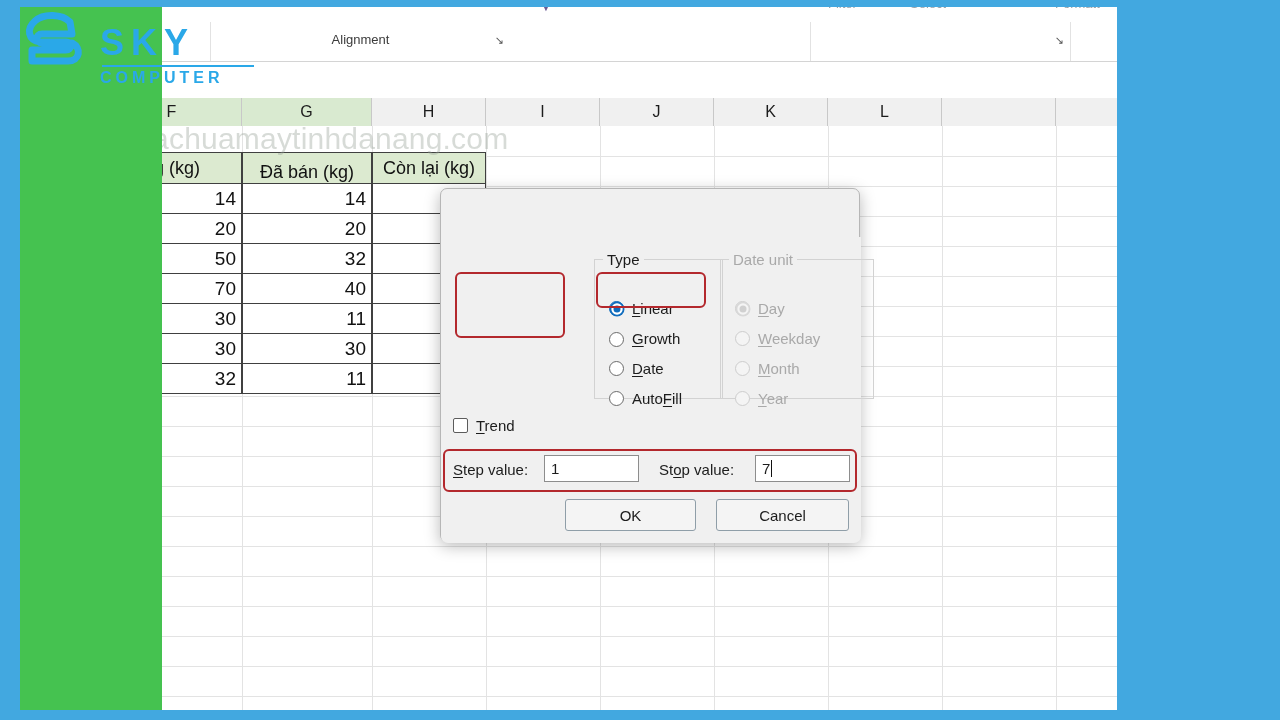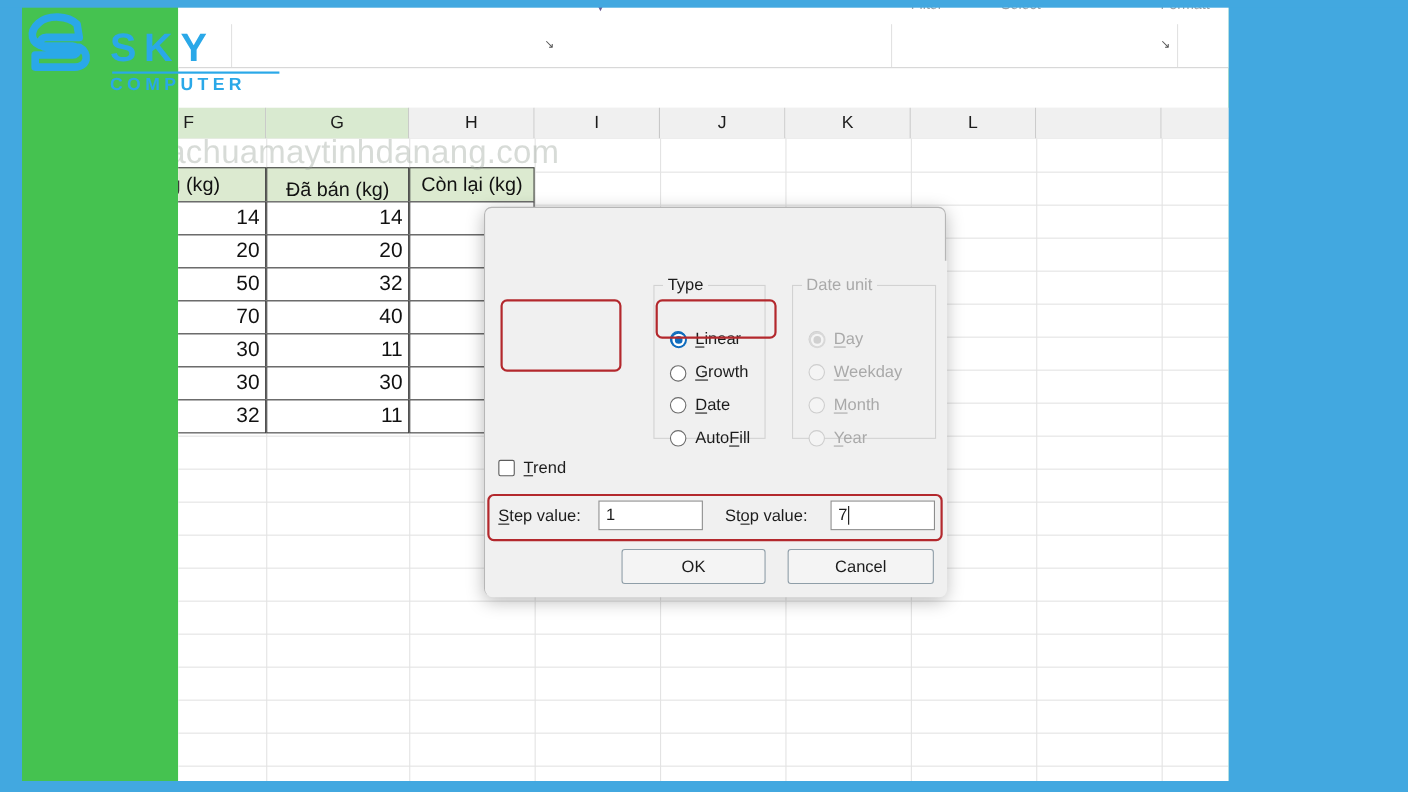--- a/index.html
+++ b/index.html
@@ -297,20 +297,21 @@
 
     <div class="ribbon">
       <div class="ribbon-toprow">
         <span class="rb-caret" style="left:379px;top:2px;">▼</span>
         <span class="rb-top-label" style="left:666px;">Filter</span>
         <span class="rb-top-label" style="left:748px;">Select</span>
         <span class="rb-top-label" style="left:893px;">Formatt</span>
       </div>
       <div class="ribbon-groups">
         <div class="rb-group" style="left:48px;width:300px;">
+          <span class="rb-group-name">Alignment</span>
           <span class="rb-launcher">↘</span>
         </div>
         <div class="rb-group" style="left:648px;width:260px;">
           <span class="rb-launcher">↘</span>
         </div>
         <div class="rb-group" style="left:908px;width:47px;"></div>
       </div>
     </div>
 
     <div class="colheaders">
@@ -402,41 +403,41 @@
     </div>
 
     <div class="watermark">suachuamaytinhdanang.com</div>
   </div>
 
   <div class="dialog">
 
     <div class="dlg-body">
 
 
-      <fieldset class="grp" style="left:153px;top:14px;width:102px;height:148px;">
+      <fieldset class="grp" style="left:153px;top:14px;width:129px;height:148px;">
         <legend>Type</legend>
         <div class="opt" style="left:14px;top:32px;">
           <span class="radio on"></span>
           <span><u class="acc">L</u>inear</span>
         </div>
         <div class="opt" style="left:14px;top:62px;align-items:flex-end;">
           <span class="radio"></span>
           <span><u class="acc">G</u>rowth</span>
         </div>
         <div class="opt" style="left:14px;top:92px;">
           <span class="radio"></span>
           <span><u class="acc">D</u>ate</span>
         </div>
         <div class="opt" style="left:14px;top:122px;">
           <span class="radio"></span>
           <span>Auto<u class="acc">F</u>ill</span>
         </div>
       </fieldset>
 
-      <fieldset class="grp disabled" style="left:279px;top:14px;width:131px;height:148px;">
+      <fieldset class="grp disabled" style="left:279px;top:14px;width:154px;height:148px;">
         <legend>Date unit</legend>
         <div class="opt dis" style="left:14px;top:32px;">
           <span class="radio dis on"></span>
           <span><u class="acc">D</u>ay</span>
         </div>
         <div class="opt dis" style="left:14px;top:62px;">
           <span class="radio dis"></span>
           <span><u class="acc">W</u>eekday</span>
         </div>
         <div class="opt dis" style="left:14px;top:92px;">

